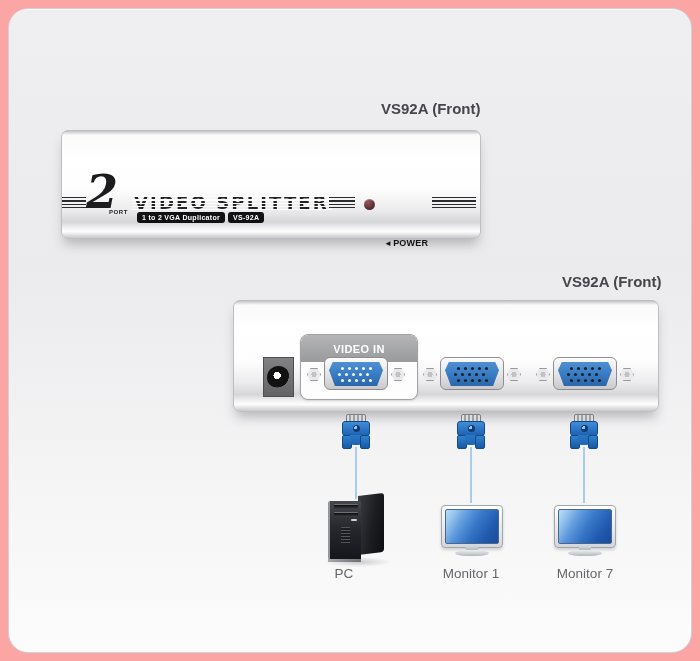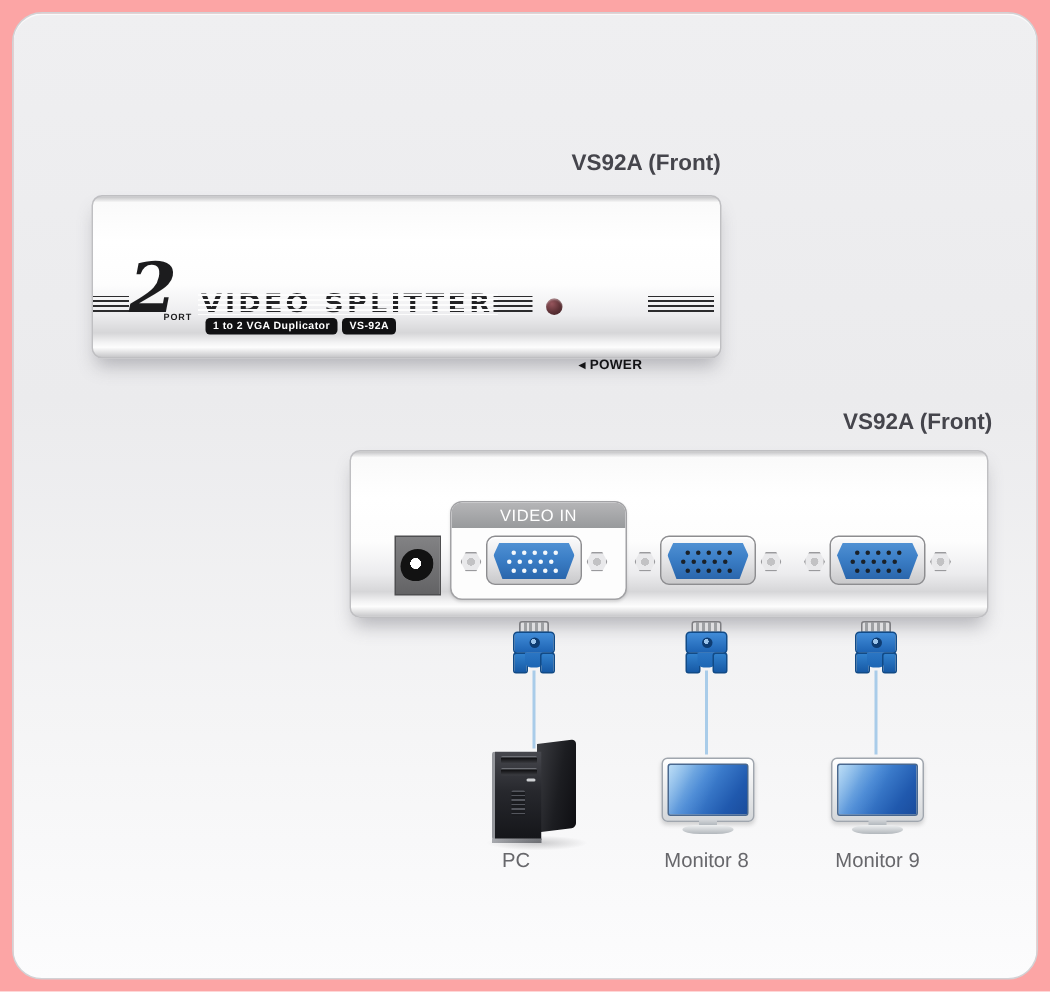--- a/index.html
+++ b/index.html
@@ -54,22 +54,22 @@
   
   .jack{position:absolute;left:29px;top:56px;width:29px;height:38px;border:1px solid #4e4e50;
       background:linear-gradient(180deg,#828284,#636365);}
   .jack::after{content:"";position:absolute;left:50%;top:50%;width:23px;height:23px;margin:-11.5px;
       border-radius:50%;
       background:radial-gradient(circle at 44% 42%,#ffffff 0 3.6px,#121212 3.7px 11.5px,transparent 12px);}
 
   .videoin-group{position:absolute;left:66px;top:33px;width:116px;height:64px;
       background:#fdfdfd;border:1px solid #a2a2a5;border-radius:8px;overflow:hidden;
       box-shadow:0 1px 2px rgba(0,0,0,.12);}
-  .videoin-header{height:17px;background:linear-gradient(180deg,#b5b5b7,#989a9c);
-      color:#ffffff;font-size:11px;font-weight:normal;letter-spacing:.4px;
+  .videoin-header{height:27px;background:linear-gradient(180deg,#b5b5b7,#989a9c);
+      color:#ffffff;font-size:11px;font-weight:bold;letter-spacing:.4px;
       display:flex;align-items:center;justify-content:center;}
 
   .vga-port{position:absolute;width:64px;height:33px;}
   .vga-shell{position:absolute;left:0;top:0;right:0;bottom:0;border:1px solid #8d8d90;
       border-radius:6px;background:linear-gradient(180deg,#fbfbfc 0%,#e3e3e5 55%,#c9c9cb 100%);
       box-shadow:inset 0 1px 0 #ffffff;}
   .dsub{position:absolute;left:4px;top:4px;width:54px;height:24px;
       background:linear-gradient(180deg,#4f90d3 0%,#3b7ec6 45%,#2a66ac 100%);
       clip-path:polygon(7% 0,93% 0,100% 34%,89% 100%,11% 100%,0 34%);}
   .pins{position:absolute;left:12px;top:5px;width:3px;height:3px;border-radius:50%;
@@ -258,17 +258,17 @@
 
     <div class="monitor" style="left:545px;top:496px">
       <div class="mframe">
         <div class="mscreen"></div>
       </div>
       <div class="mneck"></div>
       <div class="mbase"></div>
     </div>
 
     <div class="dev-label" style="left:335px">PC</div>
-    <div class="dev-label" style="left:462px">Monitor 8</div>
-    <div class="dev-label" style="left:576px">Monitor 9</div>
+    <div class="dev-label" style="left:462px">Monitor 1</div>
+    <div class="dev-label" style="left:576px">Monitor 7</div>
 
   </div>
 </div>
 
 </body></html>

